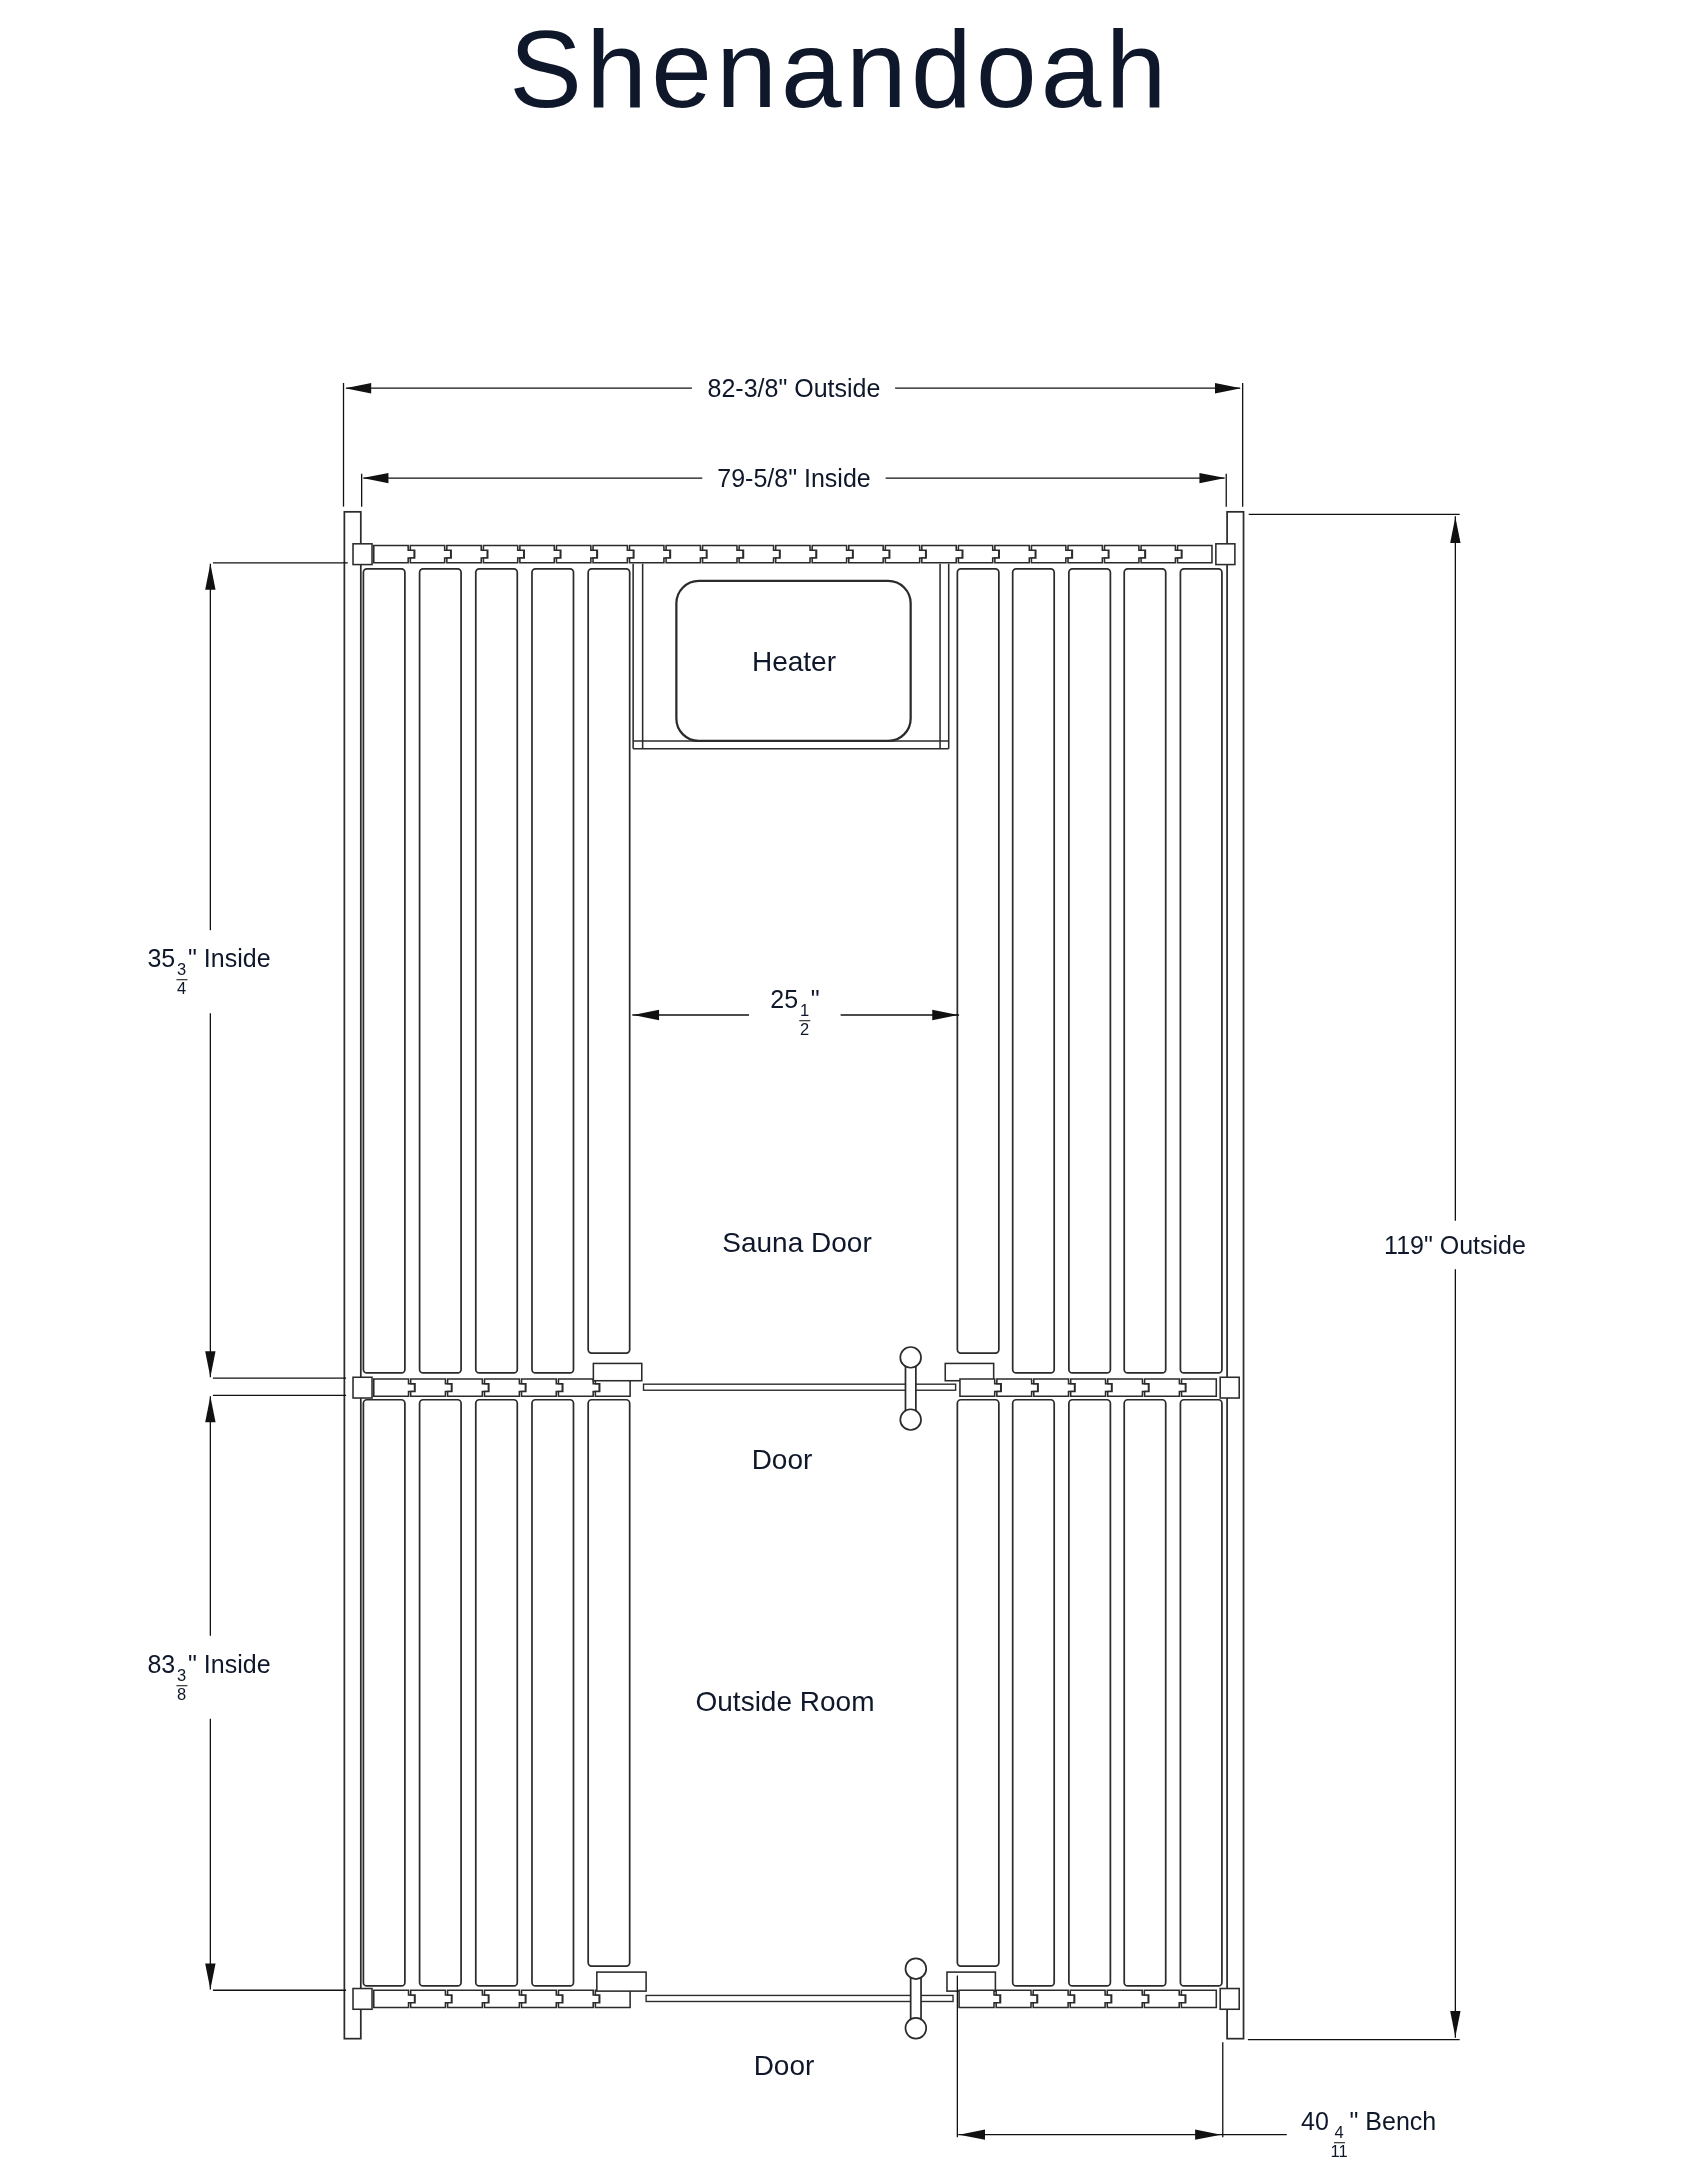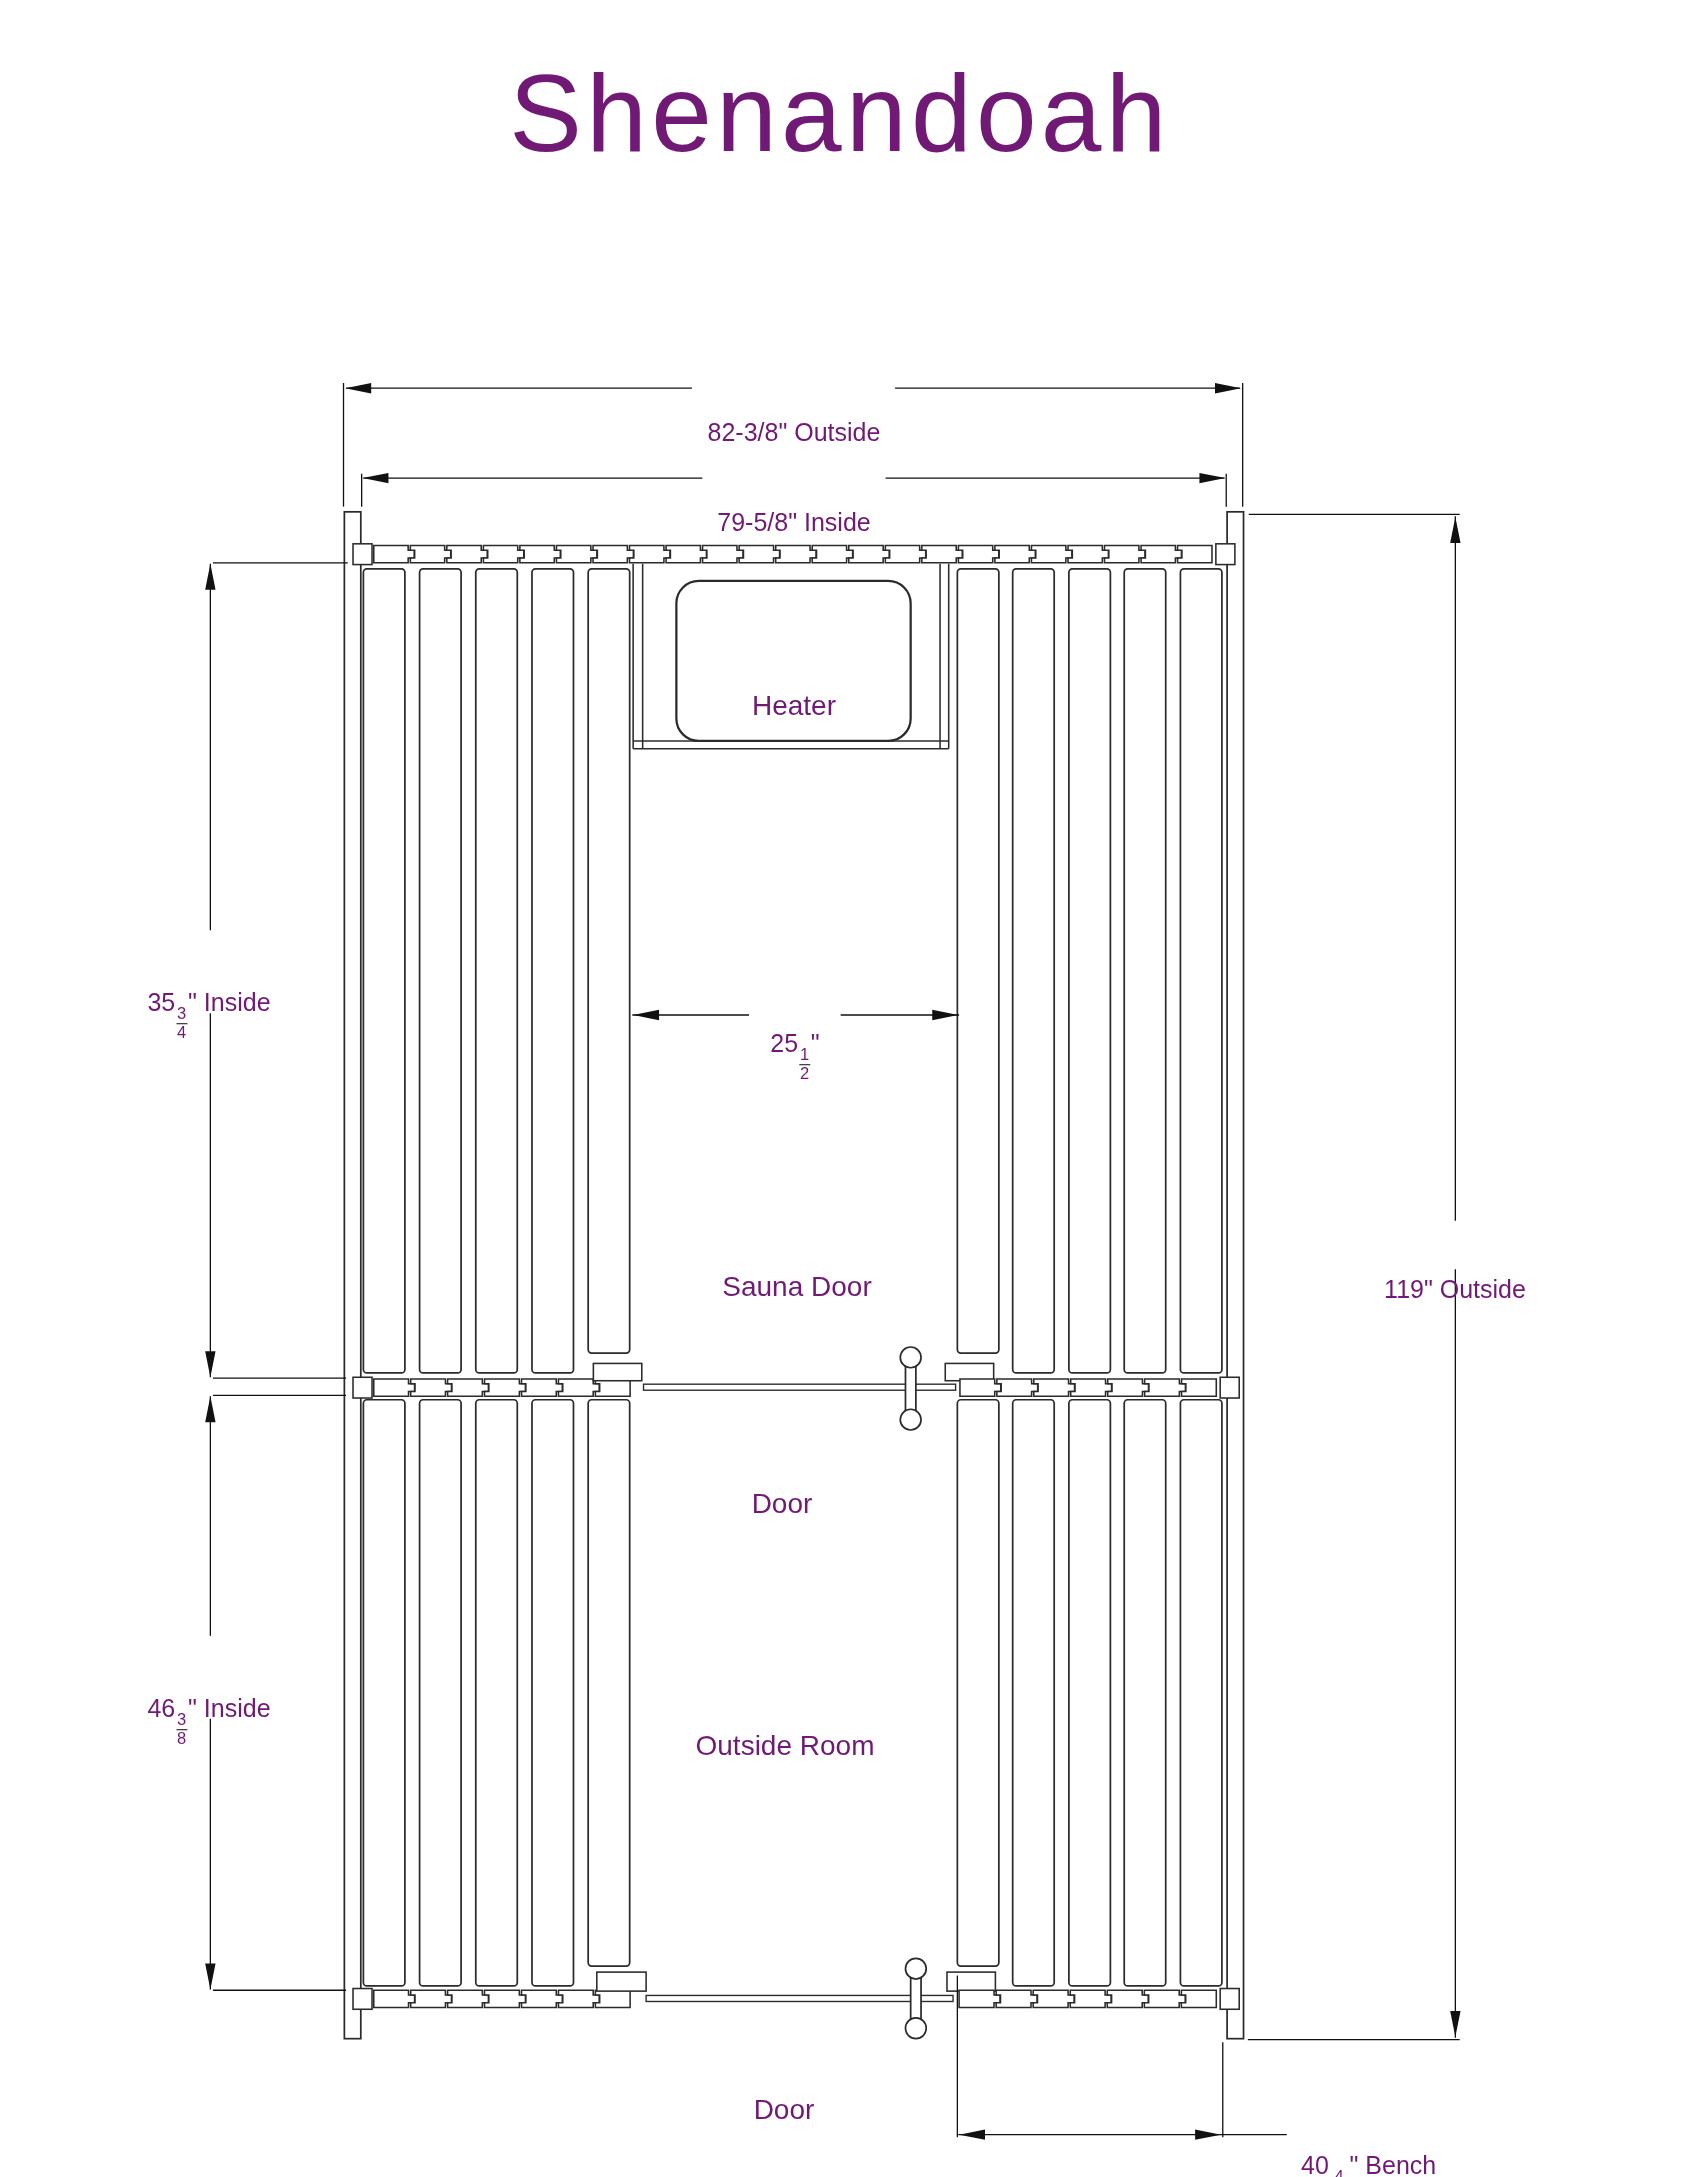--- a/index.html
+++ b/index.html
@@ -3,21 +3,21 @@
 <meta charset="utf-8">
 <style>
   html,body{margin:0;padding:0;background:#ffffff;}
   #stage{
     position:relative;width:1683px;height:2177px;background:#ffffff;overflow:hidden;
     font-family:"Liberation Sans",sans-serif;color:#000;
   }
   #plan{position:absolute;left:0;top:0;}
   .lbl{
     position:absolute;transform:translate(-50%,-50%);white-space:nowrap;
-    color:#701a75;line-height:1;margin-top:44px;
+    color:#0f172a;line-height:1;
   }
   .t-title{font-size:109px;letter-spacing:4.3px;}
   .t-sub{font-size:49px;letter-spacing:0.4px;}
   .t-room{font-size:28px;}
   .t-dim{font-size:25px;}
   .left-anchor{transform:translate(0,-50%);}
   .frac{
     display:inline-flex;flex-direction:column;align-items:center;
     font-size:0.66em;line-height:1.08;vertical-align:-0.48em;margin:0 0.9px;
   }
@@ -198,21 +198,21 @@
   <div class="lbl t-dim" style="left:1455px;top:1245px">119" Outside</div>
 
   <div class="lbl t-dim" style="left:209px;top:972px">
     <span>35</span><span class="frac">
         <span class="n">3</span>
         <span class="d">4</span>
       </span><span>" Inside</span>
   </div>
 
   <div class="lbl t-dim" style="left:209px;top:1678px">
-    <span>46</span><span class="frac">
+    <span>83</span><span class="frac">
         <span class="n">3</span>
         <span class="d">8</span>
       </span><span>" Inside</span>
   </div>
 
   <div class="lbl t-dim" style="left:795px;top:1013px">
     <span>25</span><span class="frac">
         <span class="n">1</span>
         <span class="d">2</span>
       </span><span>"</span>

